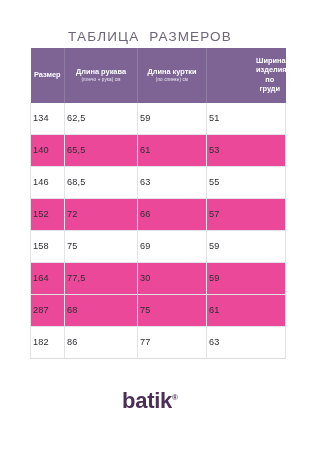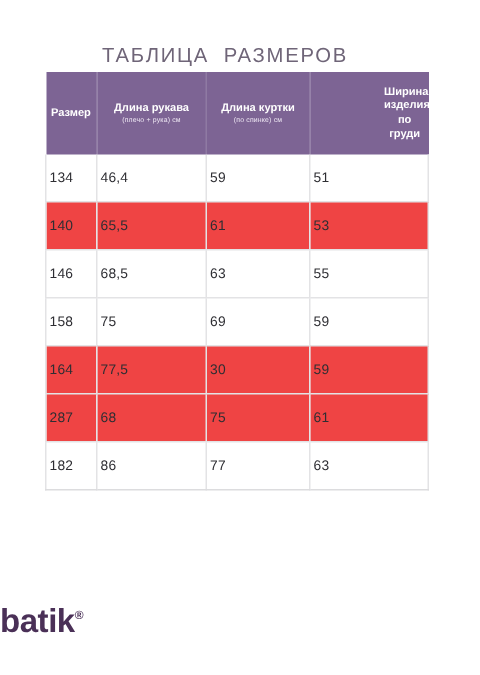--- a/index.html
+++ b/index.html
@@ -90,32 +90,33 @@
     color: #2e2e33;
     padding: 10.5px 2px 10.5px;
     border-right: 1px solid #e3e3e5;
     border-bottom: 1px solid #e3e3e5;
     letter-spacing: 0.15px;
   }
   tbody td:first-child {
     border-left: 1px solid #e3e3e5;
   }
   tbody tr.alt td {
-    background: #ef4444;
+    background: #ec4899;
   }
   tbody tr:last-child td {
     border-bottom: 1px solid #dcdcde;
   }
 
   
   .logo {
     position: absolute;
     left: 0;
-    top: 403px;
-    width: 300px;
+    top: 390px;
+    width: 300px;
+    text-align: center;
     color: #4a3057;
     font-size: 22px;
     font-weight: 700;
     letter-spacing: -0.3px;
     line-height: 1;
   }
   .logo .mark {
     font-size: 8px;
     vertical-align: super;
     font-weight: 700;
@@ -151,36 +152,42 @@
             <span class="sub">(по спинке) см</span>
           </th>
           <th>
             <span class="main wrap">Ширина изделия по груди</span>
           </th>
         </tr>
       </thead>
       <tbody>
         <tr>
           <td>134</td>
-          <td>46,4</td>
+          <td>62,5</td>
           <td>59</td>
           <td>51</td>
         </tr>
         <tr class="alt">
           <td>140</td>
           <td>65,5</td>
           <td>61</td>
           <td>53</td>
         </tr>
         <tr>
           <td>146</td>
           <td>68,5</td>
           <td>63</td>
           <td>55</td>
         </tr>
+        <tr class="alt">
+          <td>152</td>
+          <td>72</td>
+          <td>66</td>
+          <td>57</td>
+        </tr>
         <tr>
           <td>158</td>
           <td>75</td>
           <td>69</td>
           <td>59</td>
         </tr>
         <tr class="alt">
           <td>164</td>
           <td>77,5</td>
           <td>30</td>

